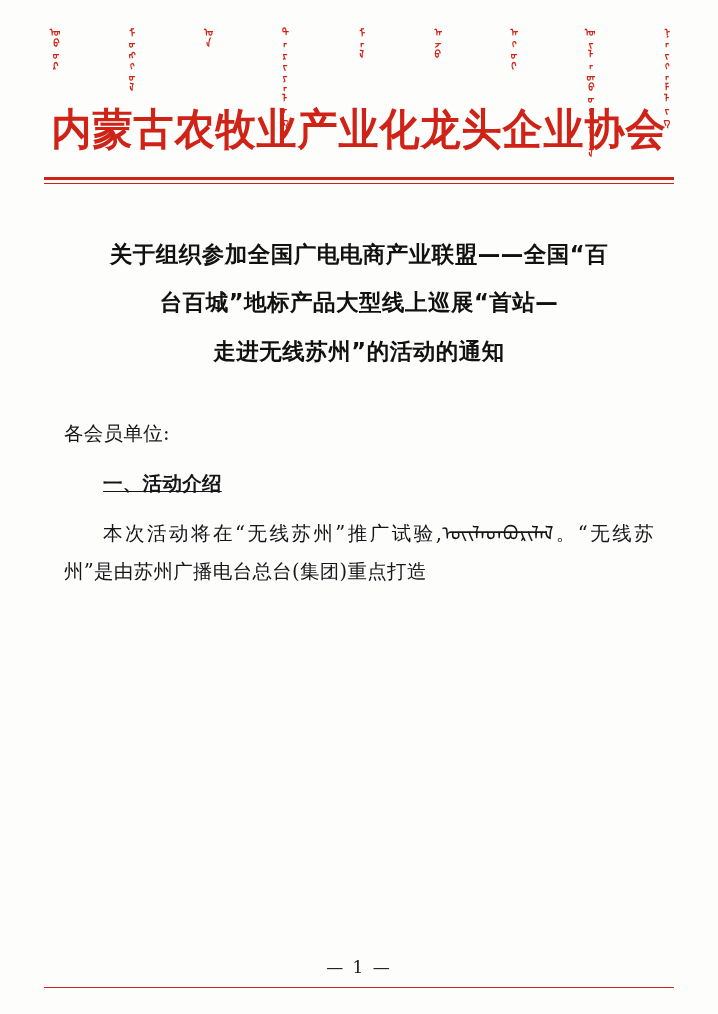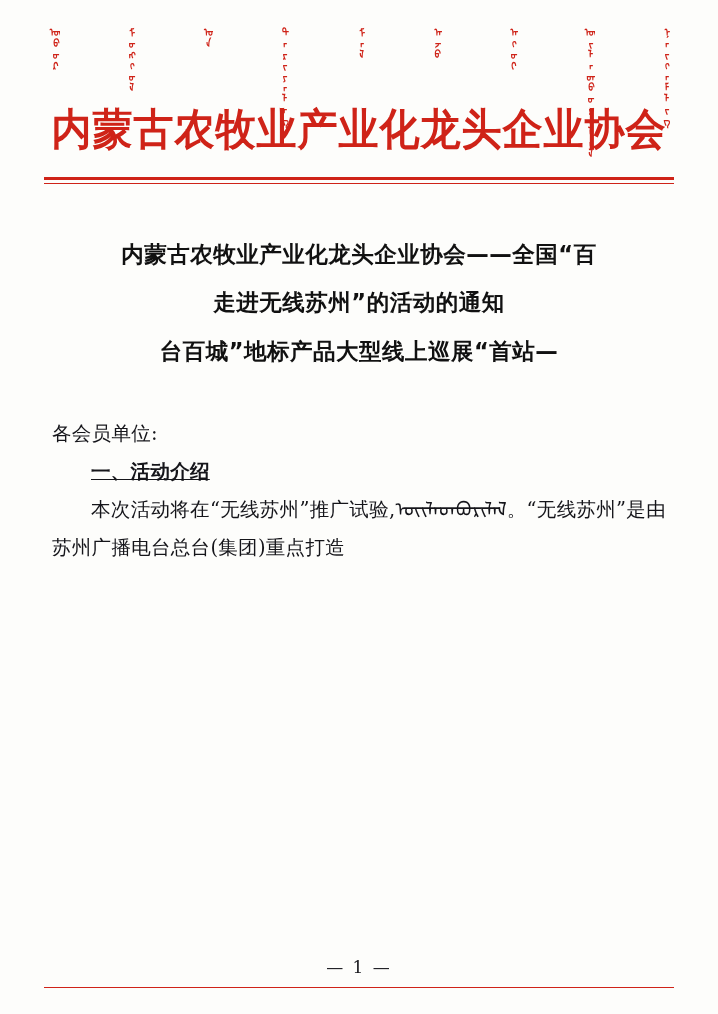--- a/index.html
+++ b/index.html
@@ -93,21 +93,21 @@
     margin-top: 40px;
     font-family: "DejaVu Serif", serif;
     font-size: 19.5px;
     line-height: 1.95;
     color: #15151a;
     letter-spacing: 0.3px;
     text-align: justify;
     padding: 0 8px;
   }
   .body-text p {
-    margin: 0;
+    margin: 12px;
   }
   .p-indent { text-indent: 2em; }
   .p-sub-heading {
     text-indent: 2em;
     font-family: "DejaVu Sans", sans-serif;
     font-weight: 700;
     text-decoration: underline;
   }
 
   
@@ -150,23 +150,23 @@
       <span class="mongolian-glyph">ᠨᠡᠢᠭᠡᠮᠯᠢᠭ</span>
     </div>
 
     <div class="org-title">内蒙古农牧业产业化龙头企业协会</div>
 
     <div class="rule-thick"></div>
     <div class="rule-thin"></div>
   </div>
 
   <div class="doc-title">
-    <span class="tline">内蒙古农牧业产业化龙头企业协会——全国“百</span>
+    <span class="tline">关于组织参加全国广电电商产业联盟——全国“百</span>
+    <span class="tline">台百城”地标产品大型线上巡展“首站—</span>
     <span class="tline">走进无线苏州”的活动的通知</span>
-    <span class="tline">台百城”地标产品大型线上巡展“首站—</span>
   </div>
 
   <div class="body-text">
     <p>各会员单位:</p>
     <p class="p-sub-heading">一、活动介绍</p>
     <p class="p-indent">本次活动将在“无线苏州”推广试验,ᠦᠢᠯᠡᠳᠪᠦᠷᠢᠯᠡᠯ。“无线苏州”是由苏州广播电台总台(集团)重点打造</p>
   </div>
 
   <div class="footer">
     <div class="page-number">— 1 —</div>

